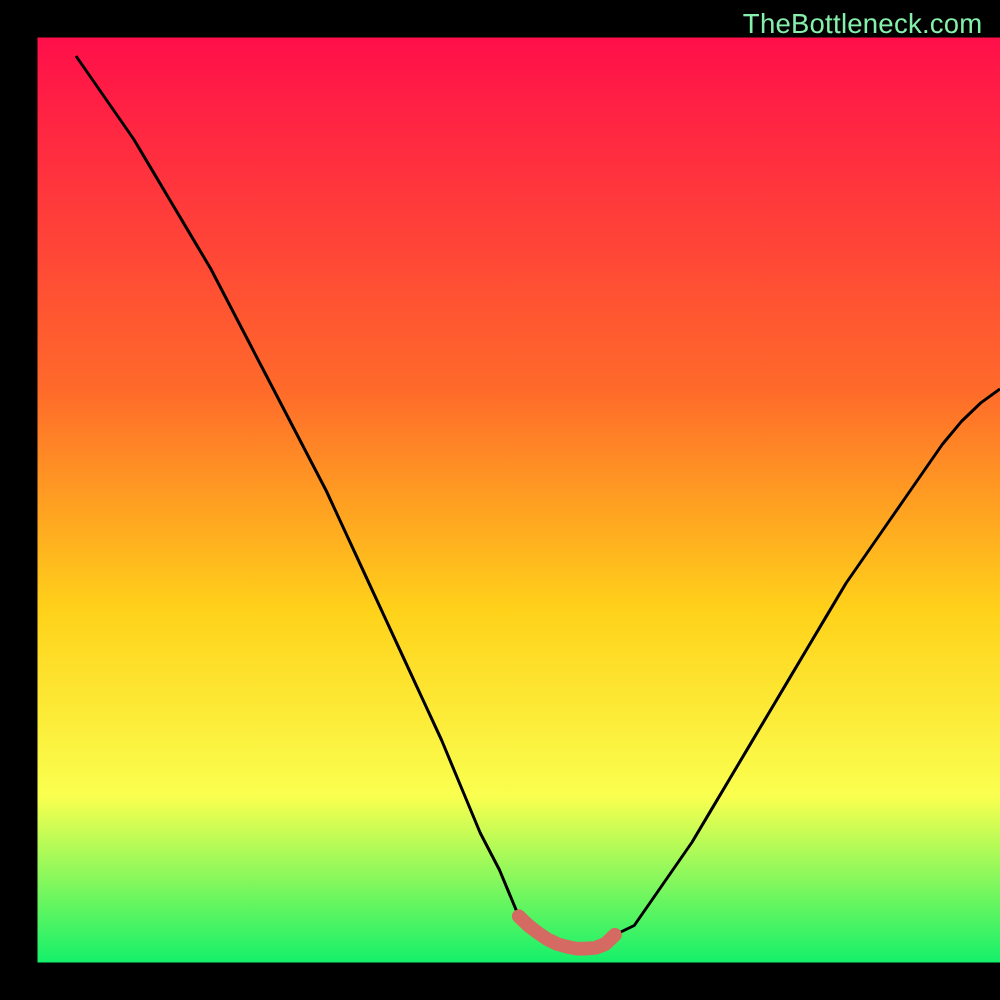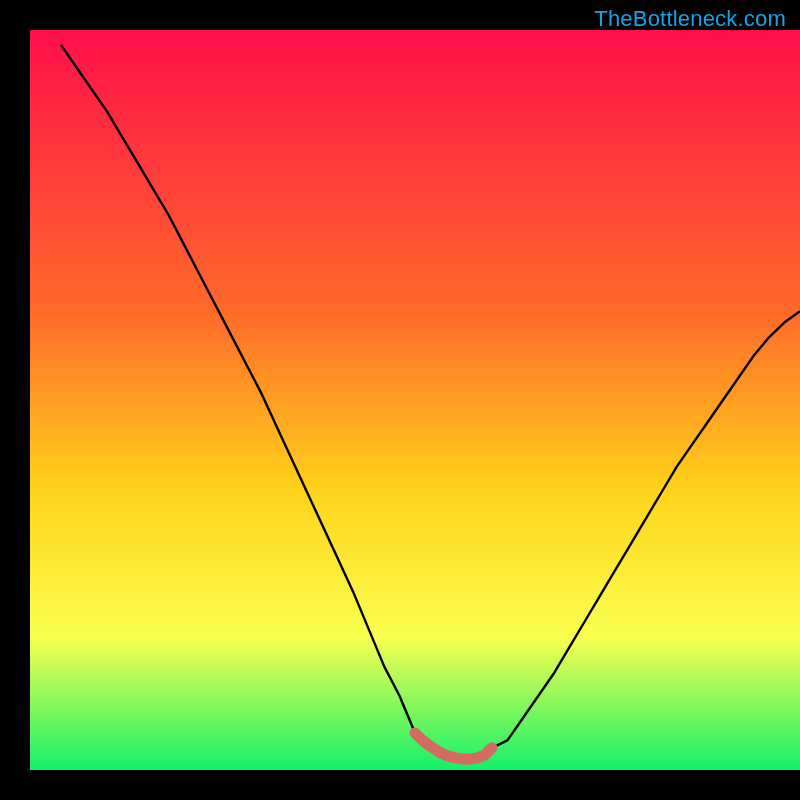--- a/index.html
+++ b/index.html
@@ -20,21 +20,21 @@
     position: absolute;
     left: 0;
     top: 0;
   }
   .watermark {
     position: absolute;
     top: 6px;
     right: 14px;
     font-family: Arial, Helvetica, sans-serif;
     font-size: 22px;
-    color: #0ea5e9;
+    color: #86efac;
     letter-spacing: 0.2px;
     user-select: none;
   }
 </style>
 </head>
 <body>
 
 <div class="stage">
 
   <svg class="plot" width="800" height="800" viewBox="0 0 800 800">

